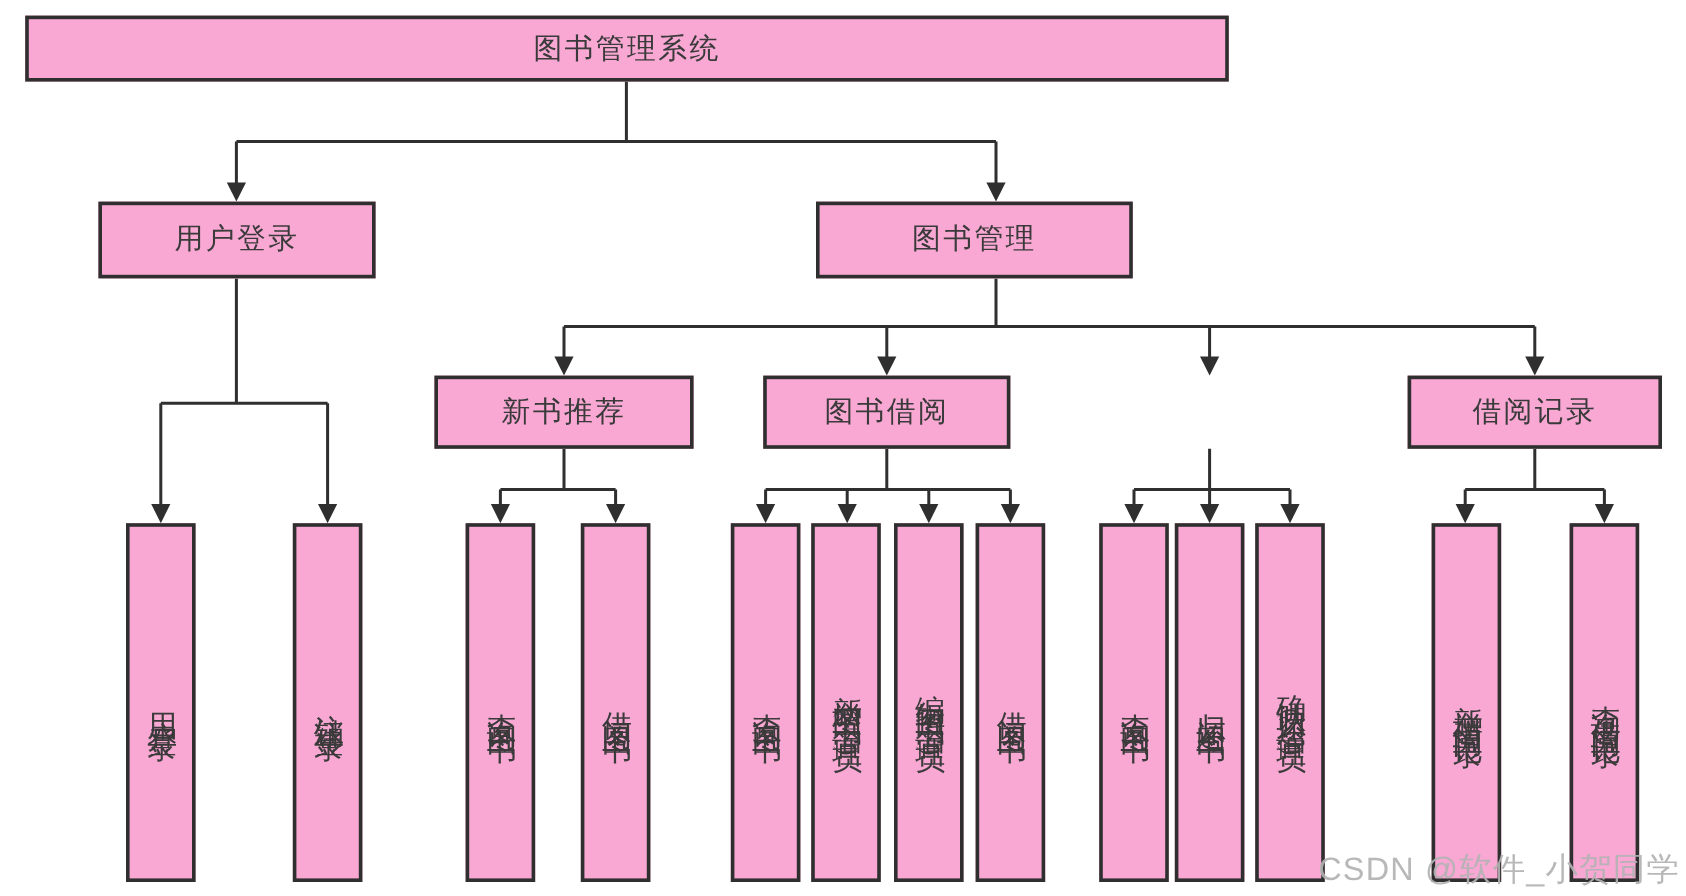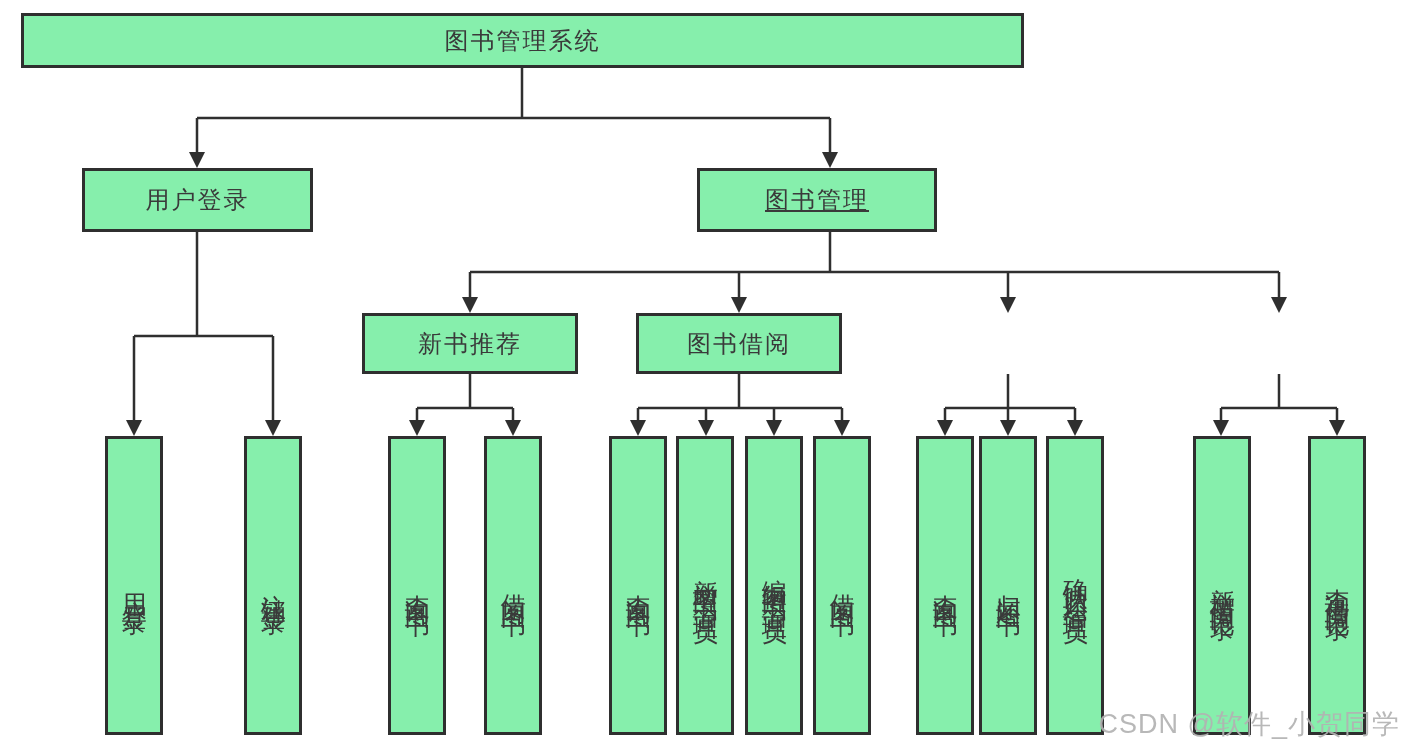--- a/index.html
+++ b/index.html
@@ -2,29 +2,29 @@
 <html><head>
 <meta charset="utf-8">
 <style>
   html,body { margin:0; padding:0; background:#ffffff; }
   .canvas {
     position:relative; width:1405px; height:747px; background:#ffffff;
     font-family:"Liberation Sans","DejaVu Sans",sans-serif; overflow:hidden;
   }
   .connectors { position:absolute; left:0; top:0; z-index:0; }
   .node {
-    position:absolute; box-sizing:border-box; background:#86efac;
+    position:absolute; box-sizing:border-box; background:#f9a8d4;
     border:3px solid #2f2f2f; color:#3a3a3a; z-index:1;
     display:flex; align-items:center; justify-content:center;
     text-align:center; line-height:1.25;
   }
   .h-node { font-size:24px; letter-spacing:2px; white-space:nowrap; }
   .root-node  { left:21px;  top:13px;  width:1003px; height:55px; }
   .n-user-login { left:82px;  top:168px; width:231px; height:64px; }
-  .n-book-mgmt  { left:697px; top:168px; width:240px; height:64px;text-decoration:underline; }
+  .n-book-mgmt  { left:680px; top:168px; width:264px; height:64px; }
   .n-recommend  { left:362px; top:313px; width:216px; height:61px; }
   .n-borrow     { left:636px; top:313px; width:206px; height:61px; }
   .n-current    { left:903px; top:313px; width:210px; height:61px; }
   .n-records    { left:1173px;top:313px; width:212px; height:61px; }
   .v-node {
     top:436px; width:58px; height:299px;
     writing-mode:vertical-rl; font-size:25px; letter-spacing:6px;
   }
   .leaf-1  { left:105px; }
   .leaf-2  { left:244px; }
@@ -110,20 +110,21 @@
     <use href="#arrowhead" x="1337" y="436"></use>
   </svg>
 
   <div class="node h-node root-node">图书管理系统</div>
 
   <div class="node h-node n-user-login">用户登录</div>
   <div class="node h-node n-book-mgmt">图书管理</div>
 
   <div class="node h-node n-borrow">图书借阅</div>
   <div class="node h-node n-recommend">新书推荐</div>
+  <div class="node h-node n-records">借阅记录</div>
 
   <div class="node v-node leaf-1">用户登录</div>
   <div class="node v-node leaf-2">注销登录</div>
   <div class="node v-node leaf-3">查询图书</div>
   <div class="node v-node leaf-4">借阅图书</div>
   <div class="node v-node leaf-5">查询图书</div>
   <div class="node v-node leaf-6">新增图书（管理员）</div>
   <div class="node v-node leaf-7">编辑图书（管理员）</div>
   <div class="node v-node leaf-8">借阅图书</div>
   <div class="node v-node leaf-9">查询图书</div>

